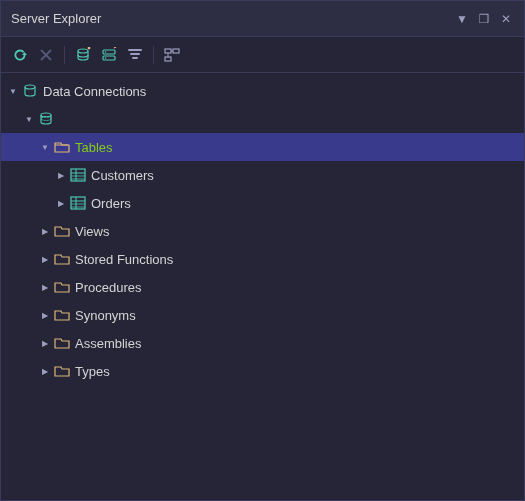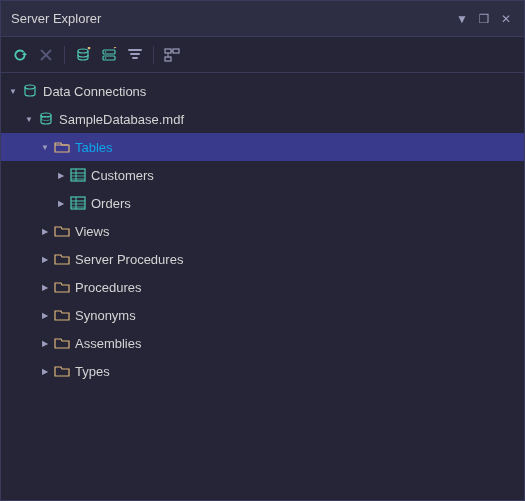--- a/index.html
+++ b/index.html
@@ -112,21 +112,21 @@
       cursor: pointer;
       padding-right: 8px;
       white-space: nowrap;
     }
 
     .tree-item.selected {
       background-color: #3a3a8c;
     }
 
     .tree-item.selected .item-label {
-      color: #0ea5e9;
+      color: #84cc16;
     }
 
     .indent {
       display: inline-block;
       flex-shrink: 0;
     }
 
     .expand-arrow {
       width: 16px;
       height: 16px;
@@ -284,21 +284,20 @@
     <div class="tree-item">
       <span class="indent" style="width:20px"></span>
       <span class="expand-arrow expanded"></span>
       <span class="item-icon">
         <svg width="16" height="16" viewBox="0 0 16 16">
           <ellipse cx="8" cy="4" rx="5" ry="2" fill="none" stroke="#4ec9b0" stroke-width="1.2"></ellipse>
           <path d="M3 4v7c0 1.1 2.2 2 5 2s5-.9 5-2V4" fill="none" stroke="#4ec9b0" stroke-width="1.2"></path>
           <ellipse cx="8" cy="7.5" rx="5" ry="2" fill="none" stroke="#4ec9b0" stroke-width="1" stroke-dasharray="2,1"></ellipse>
         </svg>
       </span>
-      <span class="item-label">SampleDatabase.mdf</span>
     </div>
 
     <div class="tree-item selected">
       <span class="indent" style="width:36px"></span>
       <span class="expand-arrow expanded"></span>
       <span class="item-icon icon-folder">
         <svg width="16" height="16" viewBox="0 0 16 16">
           <path d="M1 4h6l1 2h7v7H1z" fill="none" stroke="#dcb67a" stroke-width="1.2"></path>
           <path d="M1 6h13" stroke="#dcb67a" stroke-width="1" stroke-dasharray="1,0"></path>
         </svg>
@@ -348,21 +347,21 @@
     </div>
 
     <div class="tree-item">
       <span class="indent" style="width:36px"></span>
       <span class="expand-arrow collapsed"></span>
       <span class="item-icon icon-folder">
         <svg width="16" height="16" viewBox="0 0 16 16">
           <path d="M1 4h6l1 2h7v7H1z" fill="none" stroke="#dcb67a" stroke-width="1.2"></path>
         </svg>
       </span>
-      <span class="item-label">Server Procedures</span>
+      <span class="item-label">Stored Functions</span>
     </div>
 
     <div class="tree-item">
       <span class="indent" style="width:36px"></span>
       <span class="expand-arrow collapsed"></span>
       <span class="item-icon icon-folder">
         <svg width="16" height="16" viewBox="0 0 16 16">
           <path d="M1 4h6l1 2h7v7H1z" fill="none" stroke="#dcb67a" stroke-width="1.2"></path>
         </svg>
       </span>

